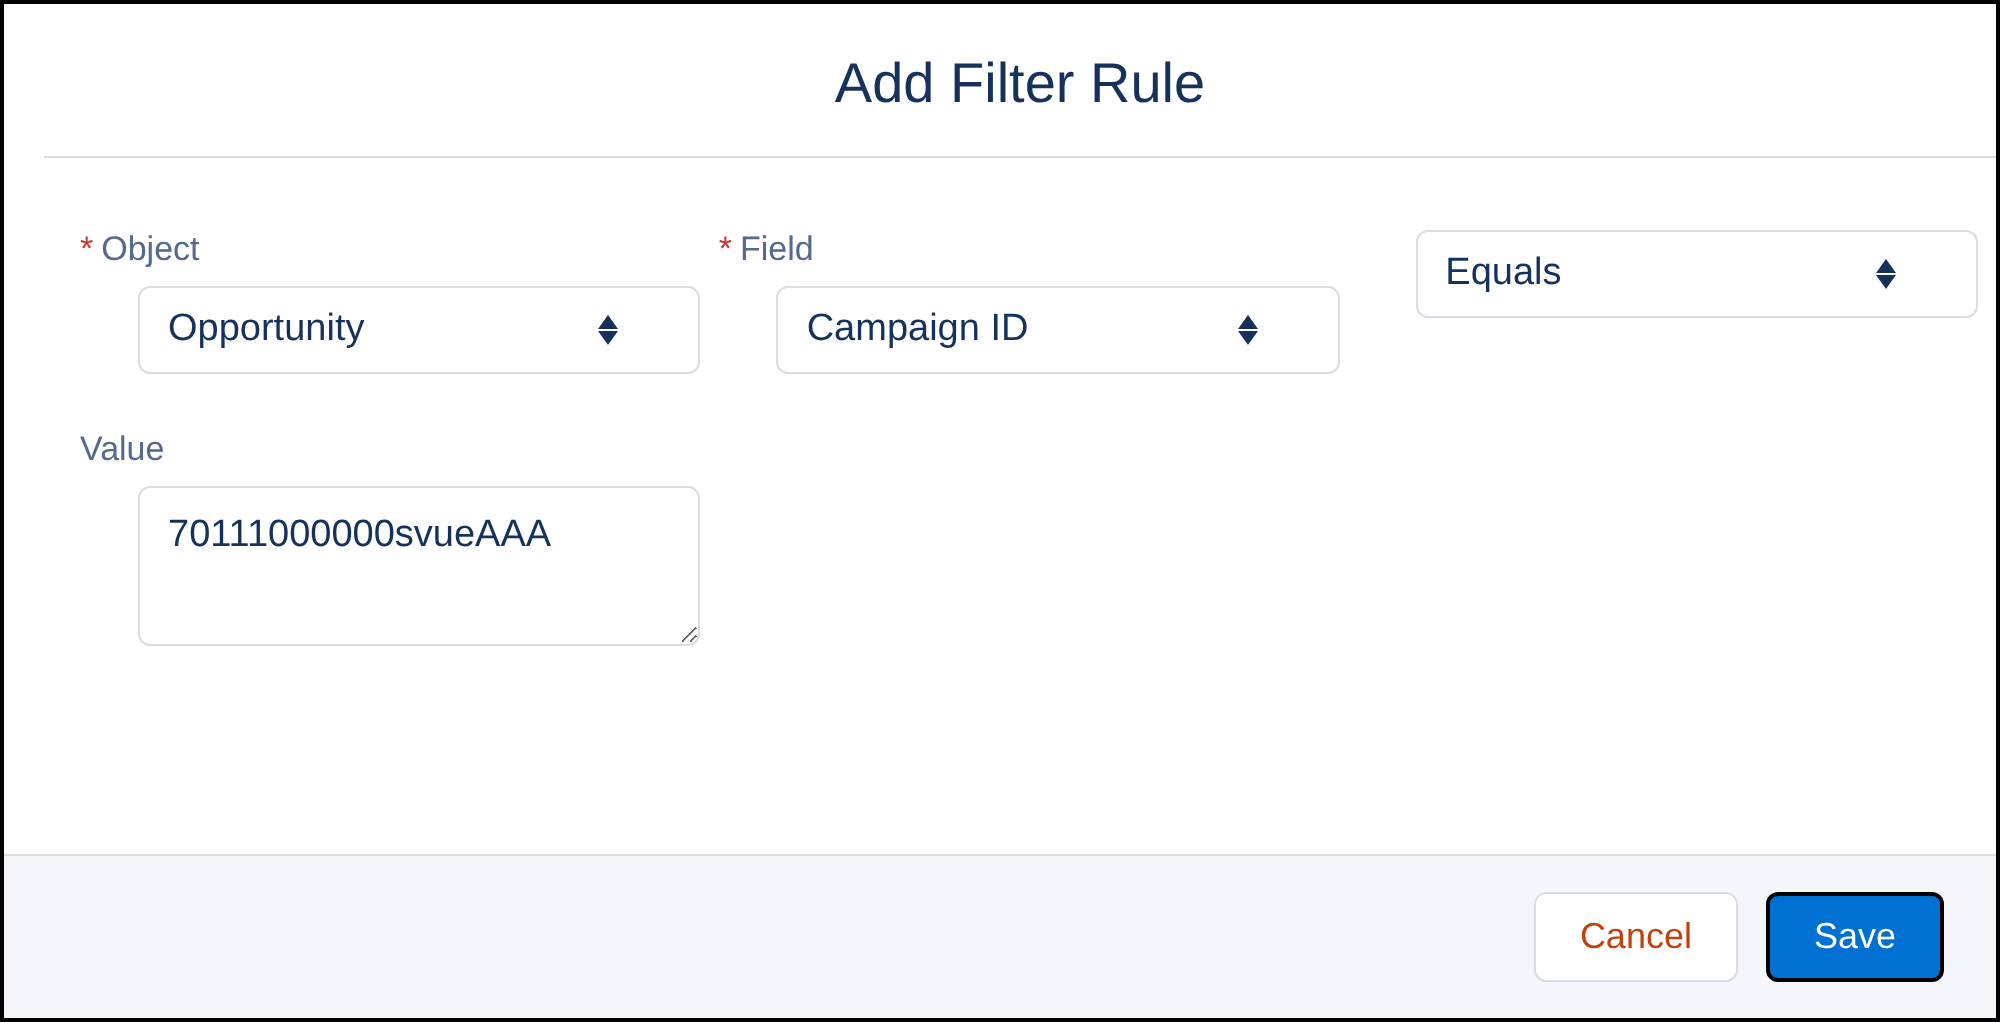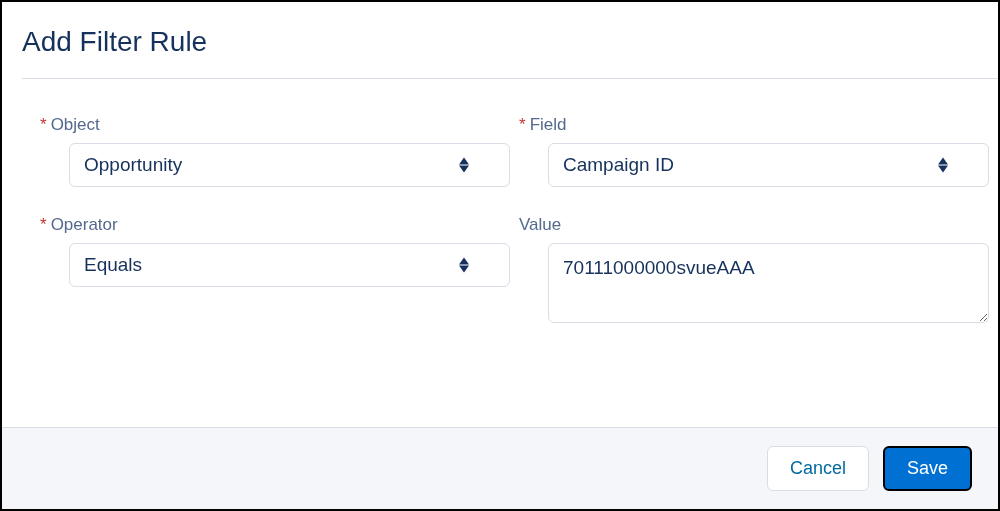--- a/index.html
+++ b/index.html
@@ -7,34 +7,35 @@
       font-family: -apple-system, BlinkMacSystemFont, "Segoe UI", Arial, sans-serif;
       background: #fff;
       width: 1000px;
       height: 511px;
       border: 2px solid #000;
       display: flex;
       flex-direction: column;
       color: #16325c;
     }
     .header {
+      text-align: center;
       padding: 24px 0 20px 0;
       border-bottom: 1px solid #d8dde6;
       margin-left: 20px;
     }
     .header h1 {
       font-size: 28px;
       font-weight: 400;
       color: #16325c;
     }
     .body {
       flex: 1;
       padding: 36px 38px 20px 38px;
       display: grid;
-      grid-template-columns: 1fr 1fr;
+      grid-template-columns: 1fr 1fr 1fr;
       column-gap: 38px;
       row-gap: 28px;
       align-content: start;
     }
     .field-group { display: flex; flex-direction: column; }
     .label {
       font-size: 17px;
       color: #54698d;
       margin-bottom: 8px;
     }
@@ -92,21 +93,21 @@
     .btn {
       font-size: 18px;
       padding: 10px 22px;
       border-radius: 6px;
       cursor: pointer;
       font-family: inherit;
     }
     .btn-neutral {
       background: #fff;
       border: 1px solid #d8dde6;
-      color: #0369a1;
+      color: #c2410c;
     }
     .btn-brand {
       background: #0070d2;
       border: 2px solid #000000;
       color: #fff;
     }
   </style>
 </head>
 <body>
 
@@ -132,21 +133,20 @@
     <div class="select-wrap">
       <div class="select">Campaign ID</div>
       <div class="spinner">
           <div class="up"></div>
           <div class="down"></div>
         </div>
     </div>
   </div>
 
   <div class="field-group">
-    <label class="label required">Operator</label>
     <div class="select-wrap">
       <div class="select">Equals</div>
       <div class="spinner">
           <div class="up"></div>
           <div class="down"></div>
         </div>
     </div>
   </div>
 
   <div class="field-group">

